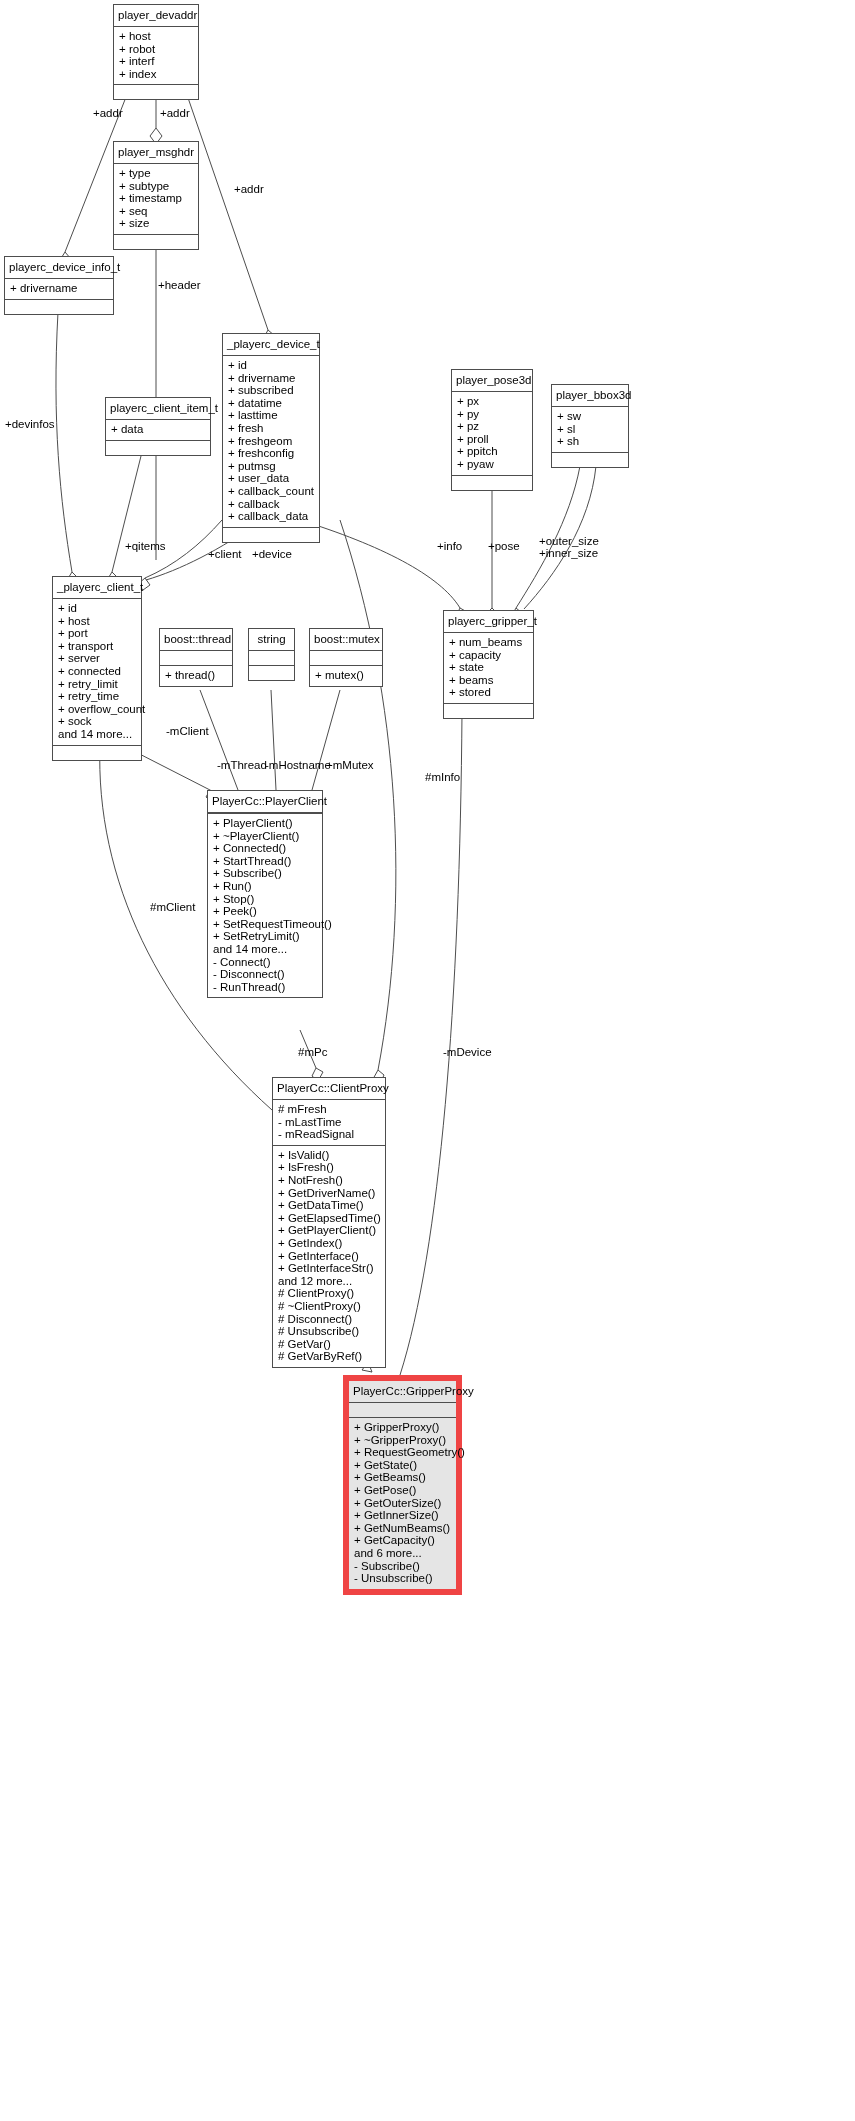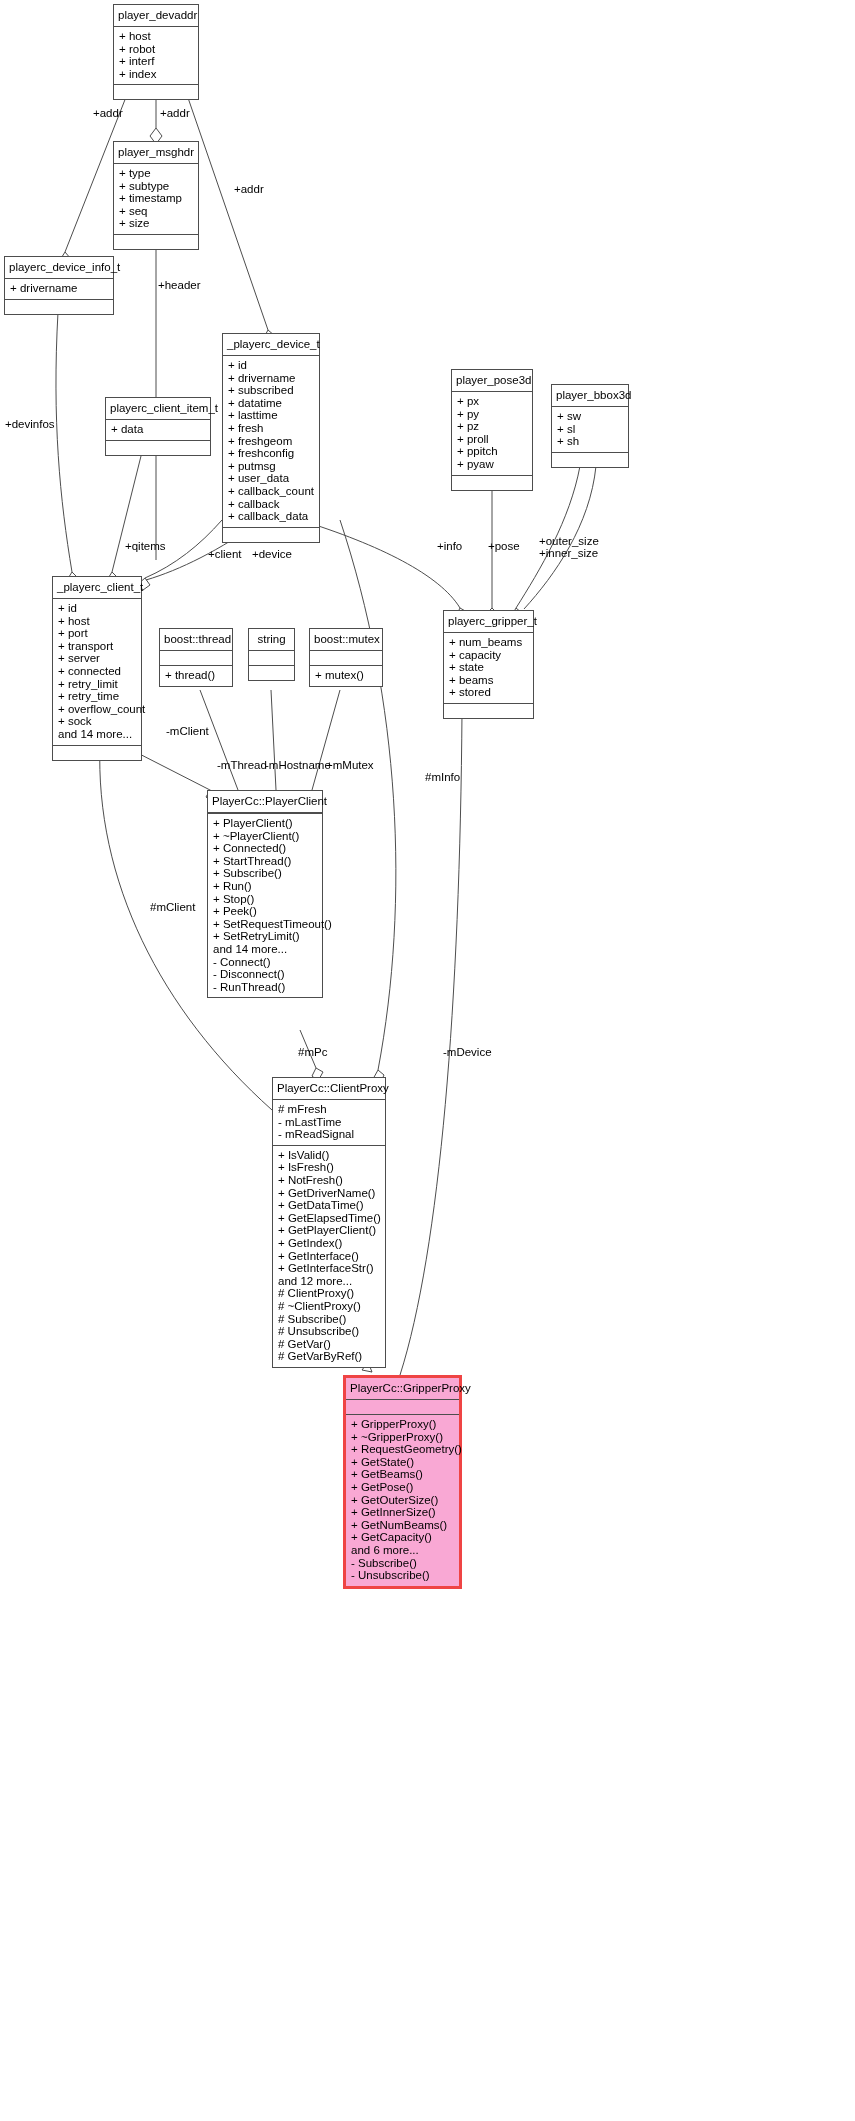--- a/index.html
+++ b/index.html
@@ -39,22 +39,22 @@
     stroke-width: 1;
   }
   .node {
     position: absolute;
     box-sizing: border-box;
     border: 1px solid #4d4d4d;
     background: #ffffff;
     z-index: 5;
   }
   .node.highlight {
-    background: #f9a8d4;
-    border: 3px solid #ef4444;
+    background: #e5e5e5;
+    border: 6px solid #ef4444;
   }
   .node .title {
     text-align: center;
     font-size: 11.5px;
     color: #000000;
     padding: 4px 4px 4px 4px;
     white-space: nowrap;
     line-height: 13px;
   }
   .node .sep {
@@ -345,21 +345,21 @@
       <div class="row">+ GetDriverName()</div>
       <div class="row">+ GetDataTime()</div>
       <div class="row">+ GetElapsedTime()</div>
       <div class="row">+ GetPlayerClient()</div>
       <div class="row">+ GetIndex()</div>
       <div class="row">+ GetInterface()</div>
       <div class="row">+ GetInterfaceStr()</div>
       <div class="row">and 12 more...</div>
       <div class="row"># ClientProxy()</div>
       <div class="row"># ~ClientProxy()</div>
-      <div class="row"># Subscribe()</div>
+      <div class="row"># Disconnect()</div>
       <div class="row"># Unsubscribe()</div>
       <div class="row"># GetVar()</div>
       <div class="row"># GetVarByRef()</div>
     </div>
   </div>
 
   <div class="node highlight" style="left:343px; top:1375px; width:119px;">
     <div class="title">PlayerCc::GripperProxy</div>
     <div class="sep"></div>
     <div class="compartment empty"></div>

